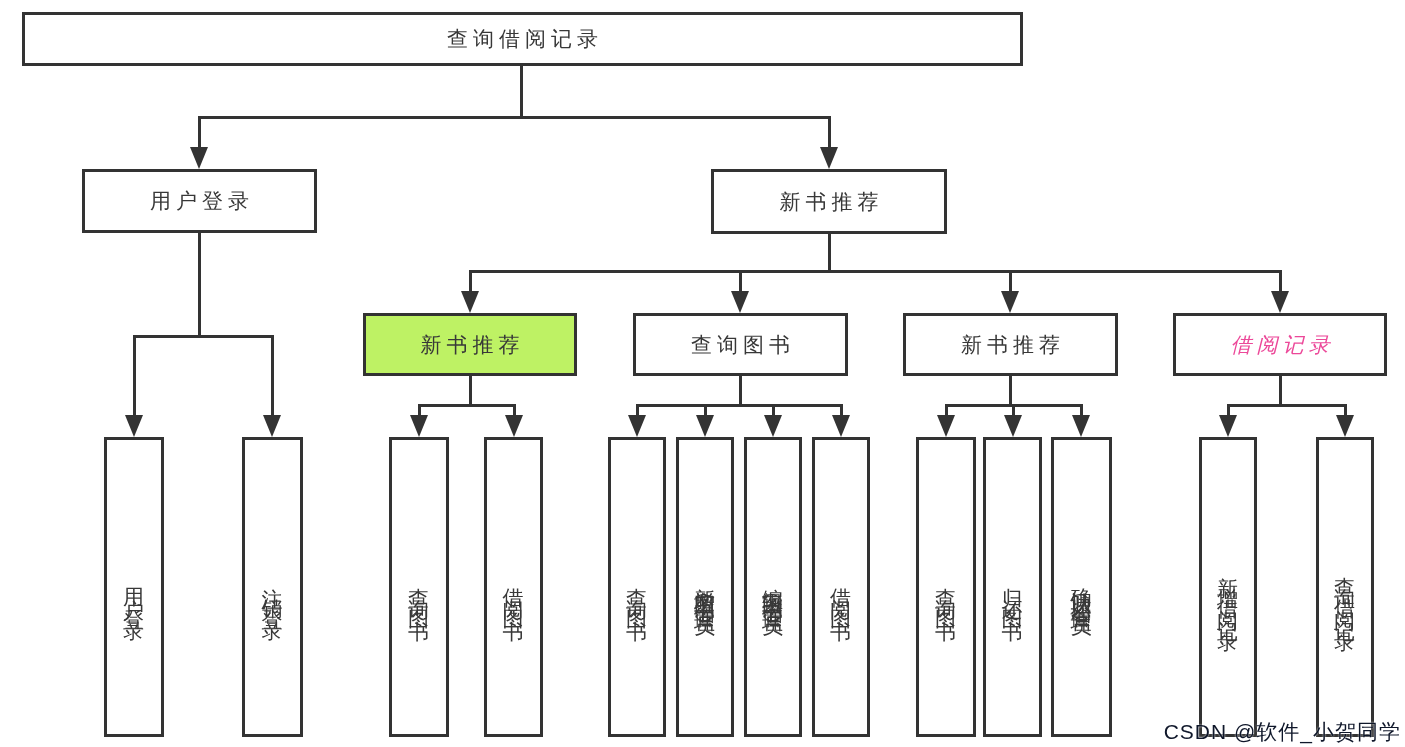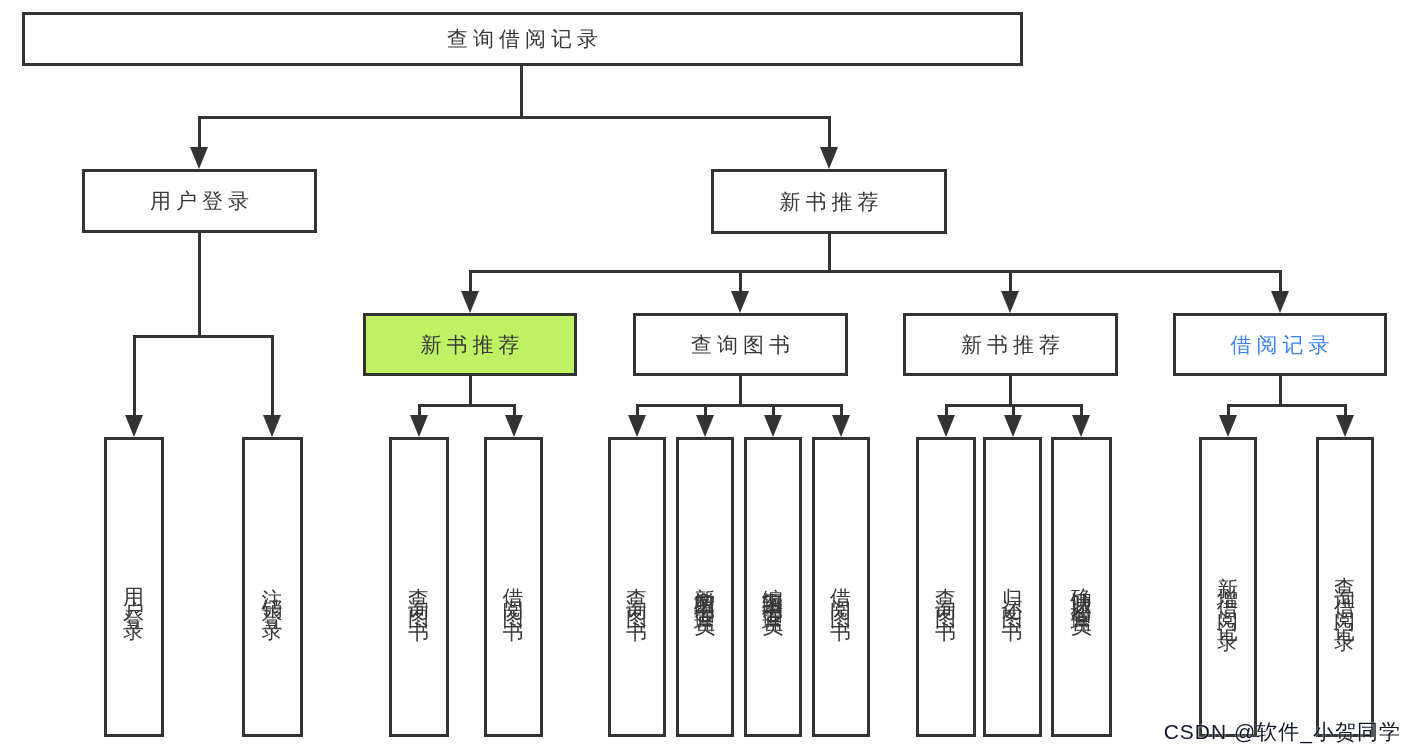--- a/index.html
+++ b/index.html
@@ -72,21 +72,21 @@
       <div class="node h" style="left: 363px; top: 313px; width: 214px; height: 63px; border-color: rgb(51, 51, 51); background: #bef264;">
         <span class="lbl" style="color: rgb(56, 56, 56);">新书推荐</span>
       </div>
       <div class="node h" style="left: 633px; top: 313px; width: 215px; height: 63px; border-color: rgb(51, 51, 51); background: rgb(255, 255, 255);">
         <span class="lbl" style="color: rgb(56, 56, 56);">查询图书</span>
       </div>
       <div class="node h" style="left: 903px; top: 313px; width: 215px; height: 63px; border-color: rgb(51, 51, 51); background: rgb(255, 255, 255);">
         <span class="lbl" style="color: rgb(56, 56, 56);">新书推荐</span>
       </div>
       <div class="node h" style="left: 1173px; top: 313px; width: 214px; height: 63px; border-color: rgb(51, 51, 51); background: rgb(255, 255, 255);">
-        <span class="lbl" style="color: #3b82f6;">借阅记录</span>
+        <span class="lbl" style="color: #ec4899; font-style: italic;">借阅记录</span>
       </div>
       <div class="node v" style="left: 104px; top: 437px; width: 60px; height: 300px; border-color: rgb(51, 51, 51); background: rgb(255, 255, 255);">
         <span class="lbl short" style="color: rgb(56, 56, 56);">用户登录</span>
       </div>
       <div class="node v" style="left: 242px; top: 437px; width: 61px; height: 300px; border-color: rgb(51, 51, 51); background: rgb(255, 255, 255);">
         <span class="lbl short" style="color: rgb(56, 56, 56);">注销登录</span>
       </div>
       <div class="node v" style="left: 389px; top: 437px; width: 60px; height: 300px; border-color: rgb(51, 51, 51); background: rgb(255, 255, 255);">
         <span class="lbl short" style="color: rgb(56, 56, 56);">查询图书</span>
       </div>

